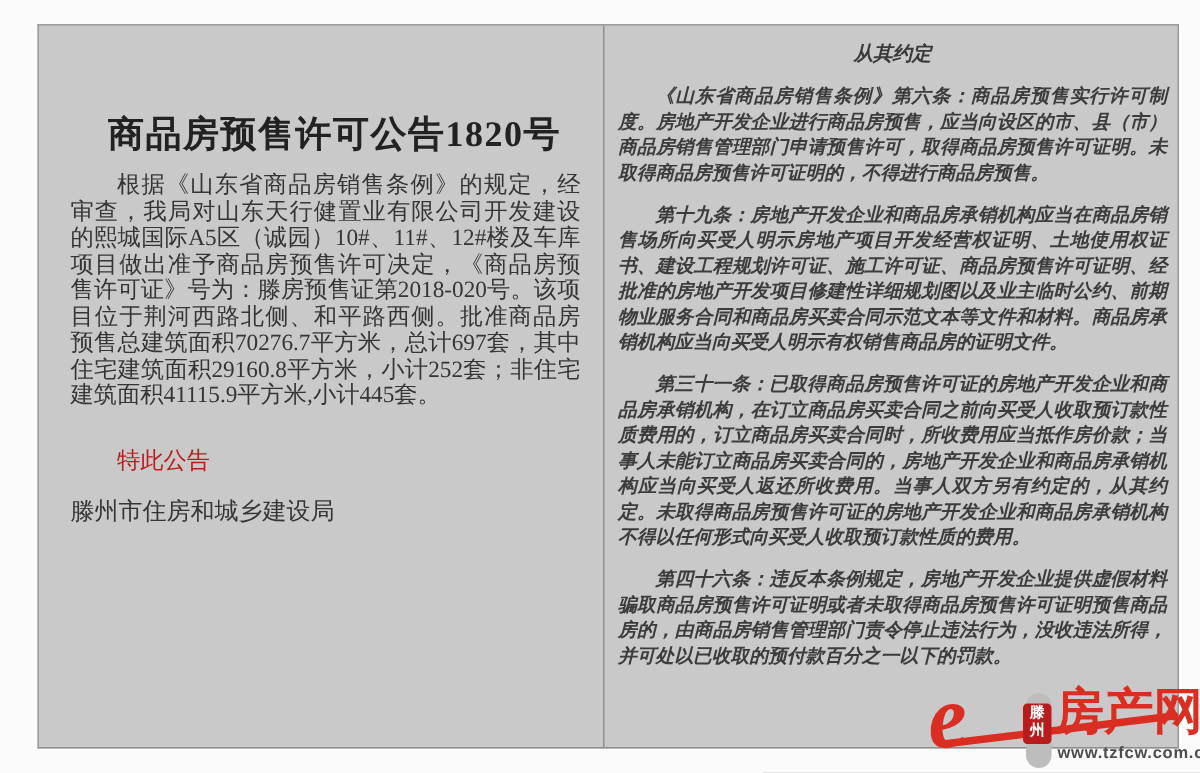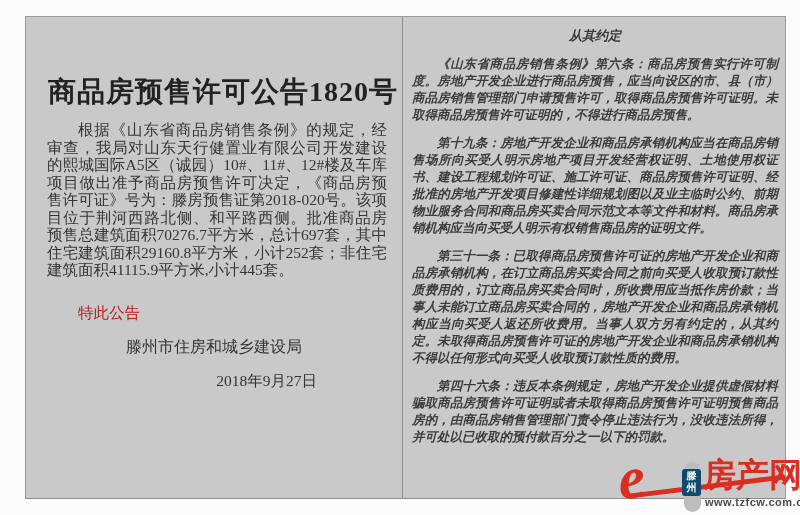--- a/index.html
+++ b/index.html
@@ -19,28 +19,28 @@
     position:absolute;left:376px;top:0;bottom:0;width:1px;
     background:#8f8f8f;
   }
   .col{position:absolute;top:0;bottom:0;}
   .col.left{left:21px;width:352px;}
   .col.right{left:386px;width:366px;}
 
   
   .notice-title{
     margin:56px 0 0 0;text-align:center;
-    font-size:28px;font-weight:bold;color:#222;letter-spacing:1px;
+    font-size:24px;font-weight:bold;color:#222;letter-spacing:1px;
   }
   .notice-body{
     margin:10px 12px 0 0;font-size:15.5px;line-height:17.5px;
     text-indent:2em;text-align:justify;color:#353535;
   }
   .notice-closing{margin:24px 0 0 0;font-size:15.5px;text-indent:2em;color:#b91c1c;}
-  .notice-issuer{margin:13px 18px 0 0;font-size:16px;text-align:center;color:#353535;}
+  .notice-issuer{margin:13px 18px 0 0;font-size:16px;text-align:left;color:#353535;}
   .notice-date{margin:13px 82px 0 0;font-size:15.5px;text-align:right;color:#353535;}
 
   
   .policy-heading{
     margin:10px 0 0 0;text-align:center;
     font-size:13px;font-weight:bold;font-style:italic;color:#3a3a3a;
   }
   .policy-par{
     margin:11px 0 0 0;font-size:12.5px;line-height:17px;
     font-style:italic;font-weight:bold;
@@ -58,21 +58,21 @@
     font-family:"Liberation Serif",serif;font-style:italic;font-weight:bold;
     font-size:60px;line-height:52px;color:#d92e21;
     transform:rotate(-6deg);
   }
   .wm-tail{
     position:absolute;left:16px;top:46px;width:158px;height:5px;
     background:#d92e21;transform:rotate(-7deg);border-radius:2px;
   }
   .wm-city{
     position:absolute;left:70px;top:31px;width:19px;height:27px;
-    background:#0c4a6e;border-radius:3px;
+    background:#b91c1c;border-radius:3px;
     color:#fff;font-size:10px;line-height:12px;text-align:center;
     font-weight:bold;padding-top:1px;box-sizing:border-box;
     word-break:break-all;
   }
   .wm-name{
     position:absolute;left:91px;top:20px;
     font-size:33px;font-weight:bold;color:#d92e21;line-height:34px;
     letter-spacing:0px;white-space:nowrap;
   }
   .wm-url{
@@ -84,21 +84,20 @@
 </head>
 <body>
 
 <div class="board">
 
   <div class="col left">
     <h1 class="notice-title">商品房预售许可公告1820号</h1>
     <p class="notice-body">根据《山东省商品房销售条例》的规定，经审查，我局对山东天行健置业有限公司开发建设的熙城国际A5区（诚园）10#、11#、12#楼及车库项目做出准予商品房预售许可决定，《商品房预售许可证》号为：滕房预售证第2018-020号。该项目位于荆河西路北侧、和平路西侧。批准商品房预售总建筑面积70276.7平方米，总计697套，其中住宅建筑面积29160.8平方米，小计252套；非住宅建筑面积41115.9平方米,小计445套。</p>
     <p class="notice-closing">特此公告</p>
     <p class="notice-issuer">滕州市住房和城乡建设局</p>
-    <p class="notice-date">2018年9月27日</p>
   </div>
 
   <div class="divider"></div>
 
   <div class="col right">
     <h2 class="policy-heading">从其约定</h2>
     <p class="policy-par">《山东省商品房销售条例》第六条：商品房预售实行许可制度。房地产开发企业进行商品房预售，应当向设区的市、县（市）商品房销售管理部门申请预售许可，取得商品房预售许可证明。未取得商品房预售许可证明的，不得进行商品房预售。</p>
     <p class="policy-par">第十九条：房地产开发企业和商品房承销机构应当在商品房销售场所向买受人明示房地产项目开发经营权证明、土地使用权证书、建设工程规划许可证、施工许可证、商品房预售许可证明、经批准的房地产开发项目修建性详细规划图以及业主临时公约、前期物业服务合同和商品房买卖合同示范文本等文件和材料。商品房承销机构应当向买受人明示有权销售商品房的证明文件。</p>
     <p class="policy-par">第三十一条：已取得商品房预售许可证的房地产开发企业和商品房承销机构，在订立商品房买卖合同之前向买受人收取预订款性质费用的，订立商品房买卖合同时，所收费用应当抵作房价款；当事人未能订立商品房买卖合同的，房地产开发企业和商品房承销机构应当向买受人返还所收费用。当事人双方另有约定的，从其约定。未取得商品房预售许可证的房地产开发企业和商品房承销机构不得以任何形式向买受人收取预订款性质的费用。</p>
     <p class="policy-par">第四十六条：违反本条例规定，房地产开发企业提供虚假材料骗取商品房预售许可证明或者未取得商品房预售许可证明预售商品房的，由商品房销售管理部门责令停止违法行为，没收违法所得，并可处以已收取的预付款百分之一以下的罚款。</p>

